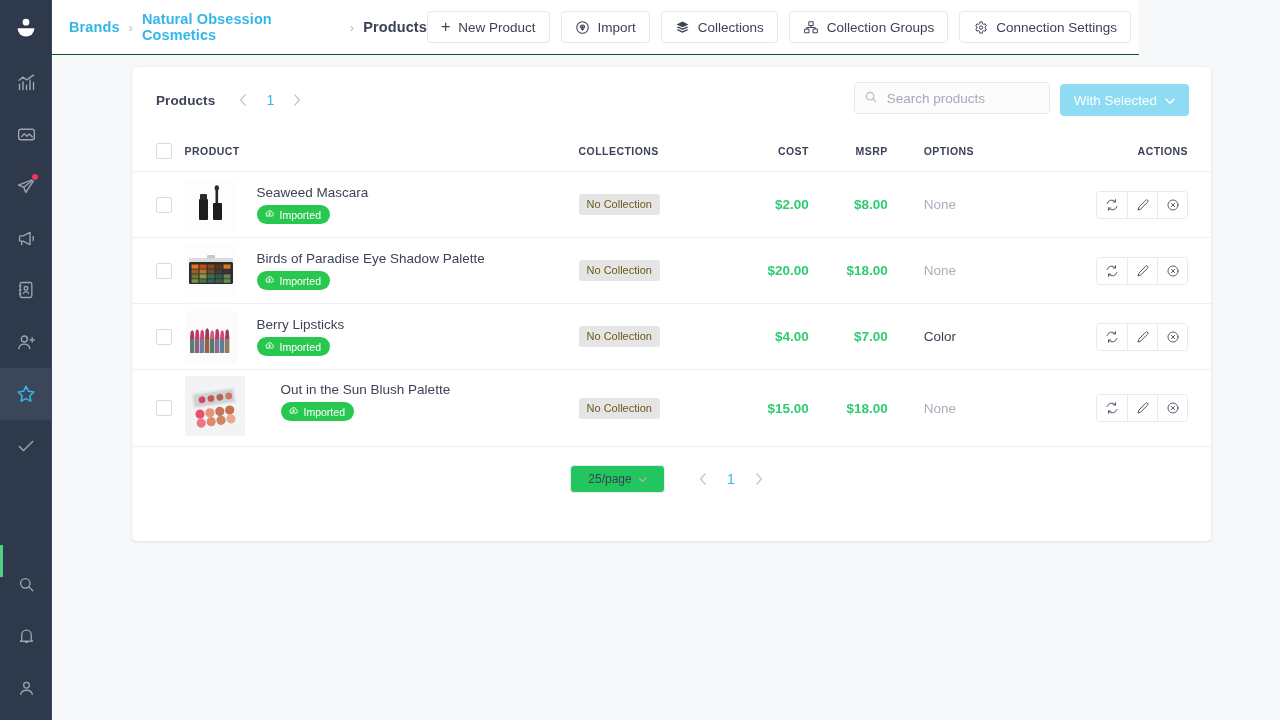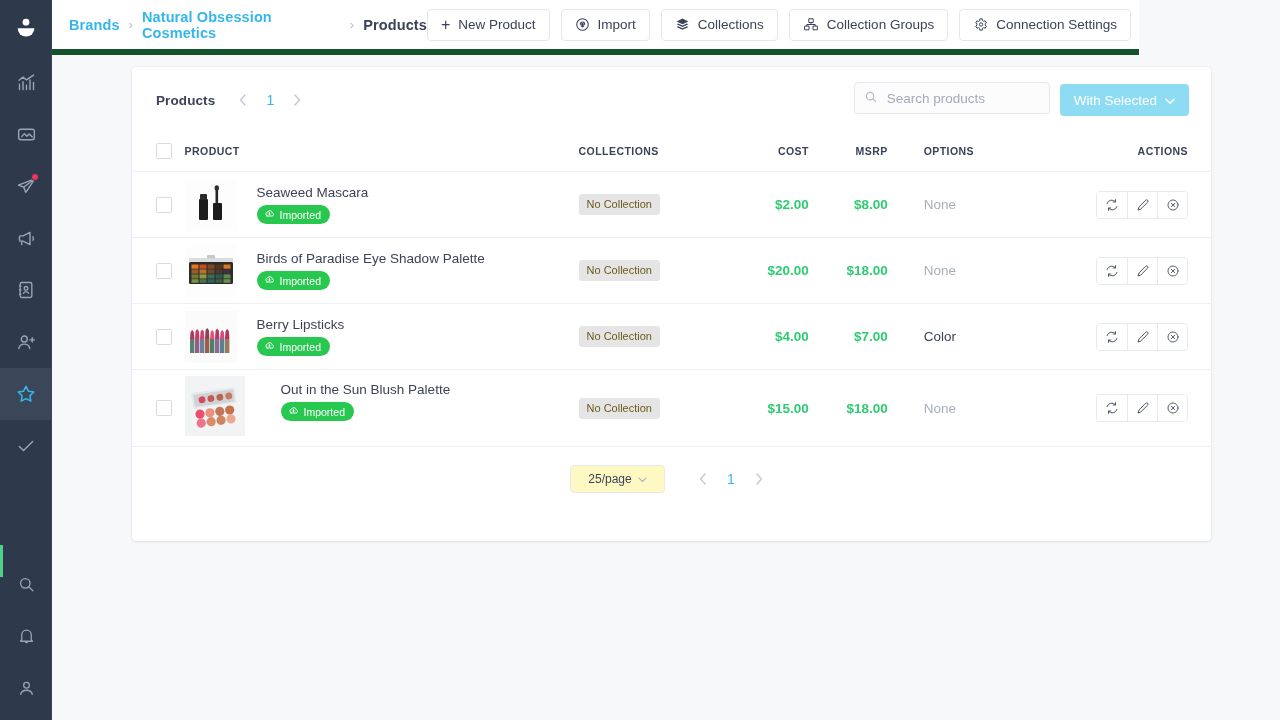--- a/index.html
+++ b/index.html
@@ -38,21 +38,21 @@
     position: absolute; left: 0; top: 545px;
     width: 3px; height: 32px; background: #4cd08a;
   }
   #sb-bottom { position: absolute; left: 0; bottom: 6px; width: 52px; }
 
   
   #topbar {
     position: absolute; left: 52px; top: 0;
     width: 1087px; height: 55px;
     background: #ffffff;
-    border-bottom: 6px solid #14532d;
+    border-bottom: 1px solid #14532d;
     display: flex; align-items: center;
   }
   #breadcrumb {
     margin-left: 17px;
     display: flex; align-items: center;
     font-size: 14.5px; font-weight: bold;
     letter-spacing: .1px;
   }
   #breadcrumb .crumb-link { color: #35b6ea; }
   #breadcrumb .crumb-cur { color: #3c4257; }
@@ -223,21 +223,21 @@
   
   #card-foot {
     height: 65px;
     border-top: 1px solid #edeff3;
     display: flex; align-items: center; justify-content: center;
     gap: 6px;
   }
   #perpage {
     height: 28px; width: 95px;
     border: 1px solid #e6e9ee; border-radius: 4px;
-    background: #fef9c3;
+    background: #22c55e;
     display: flex; align-items: center; justify-content: center; gap: 6px;
     font-size: 12px; color: #3c4257;
     cursor: pointer;
   }
   #foot-pager { display: flex; align-items: center; margin-left: 18px; }
   #foot-pager .pg-arrow {
     width: 28px; height: 28px;
     display: flex; align-items: center; justify-content: center;
     color: #c5cbd4; cursor: pointer;
   }

